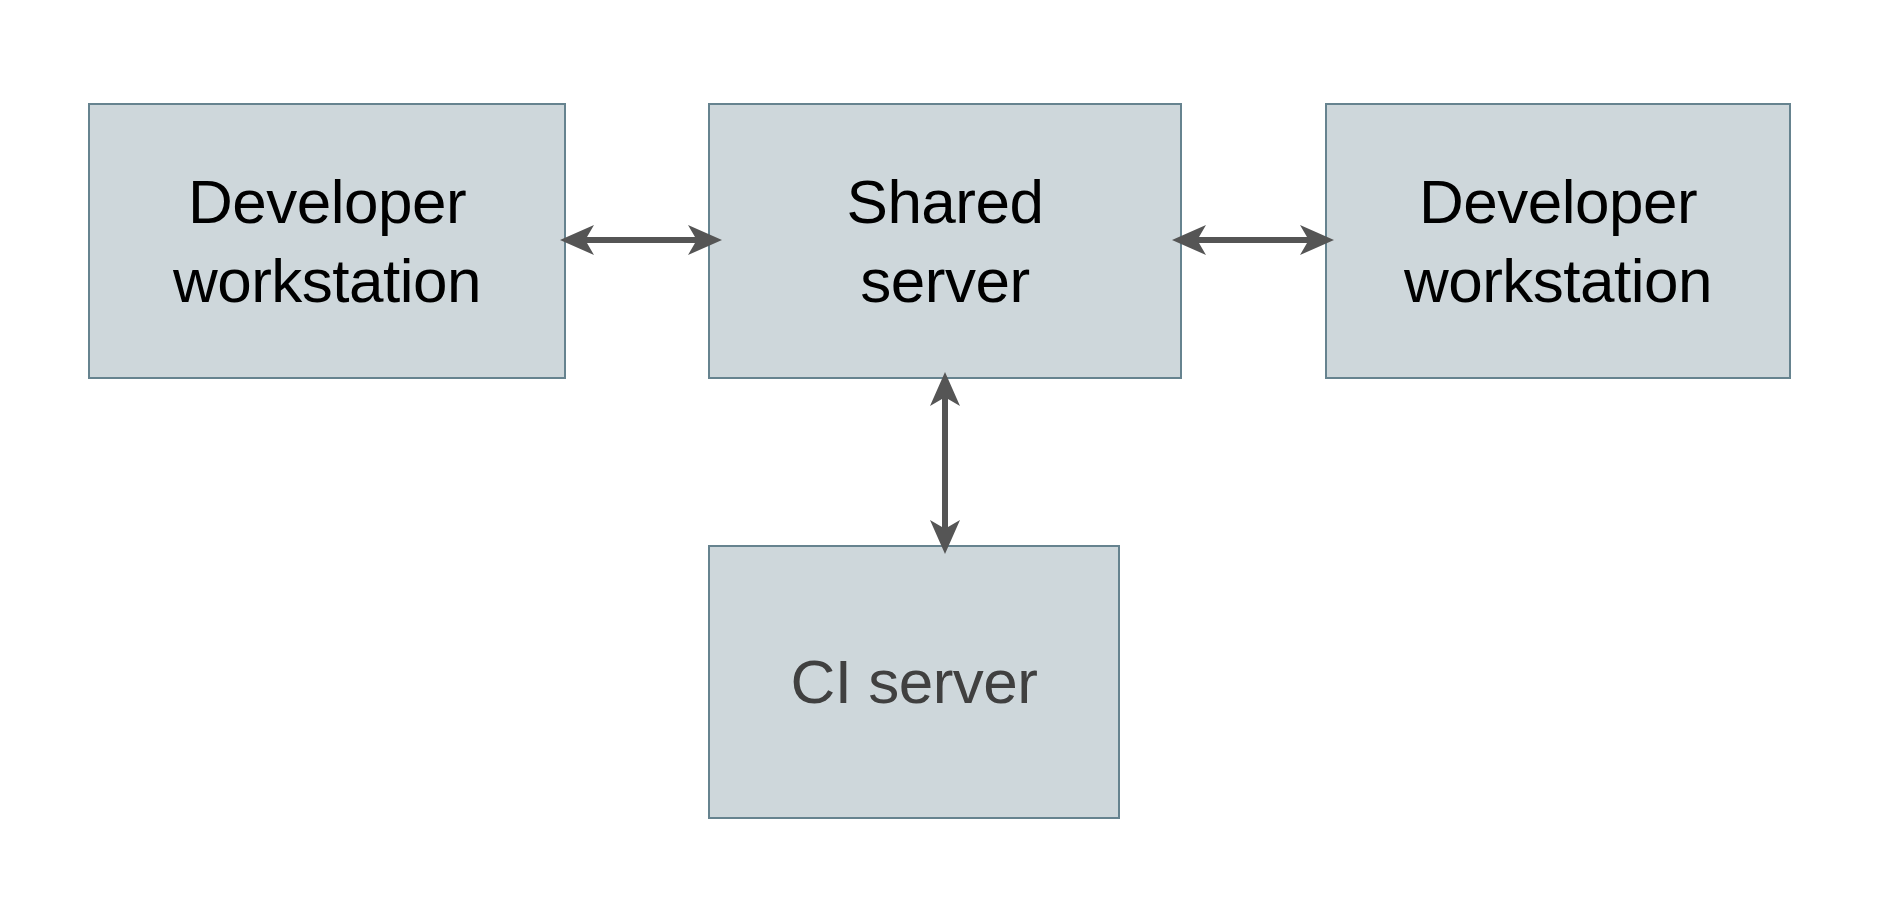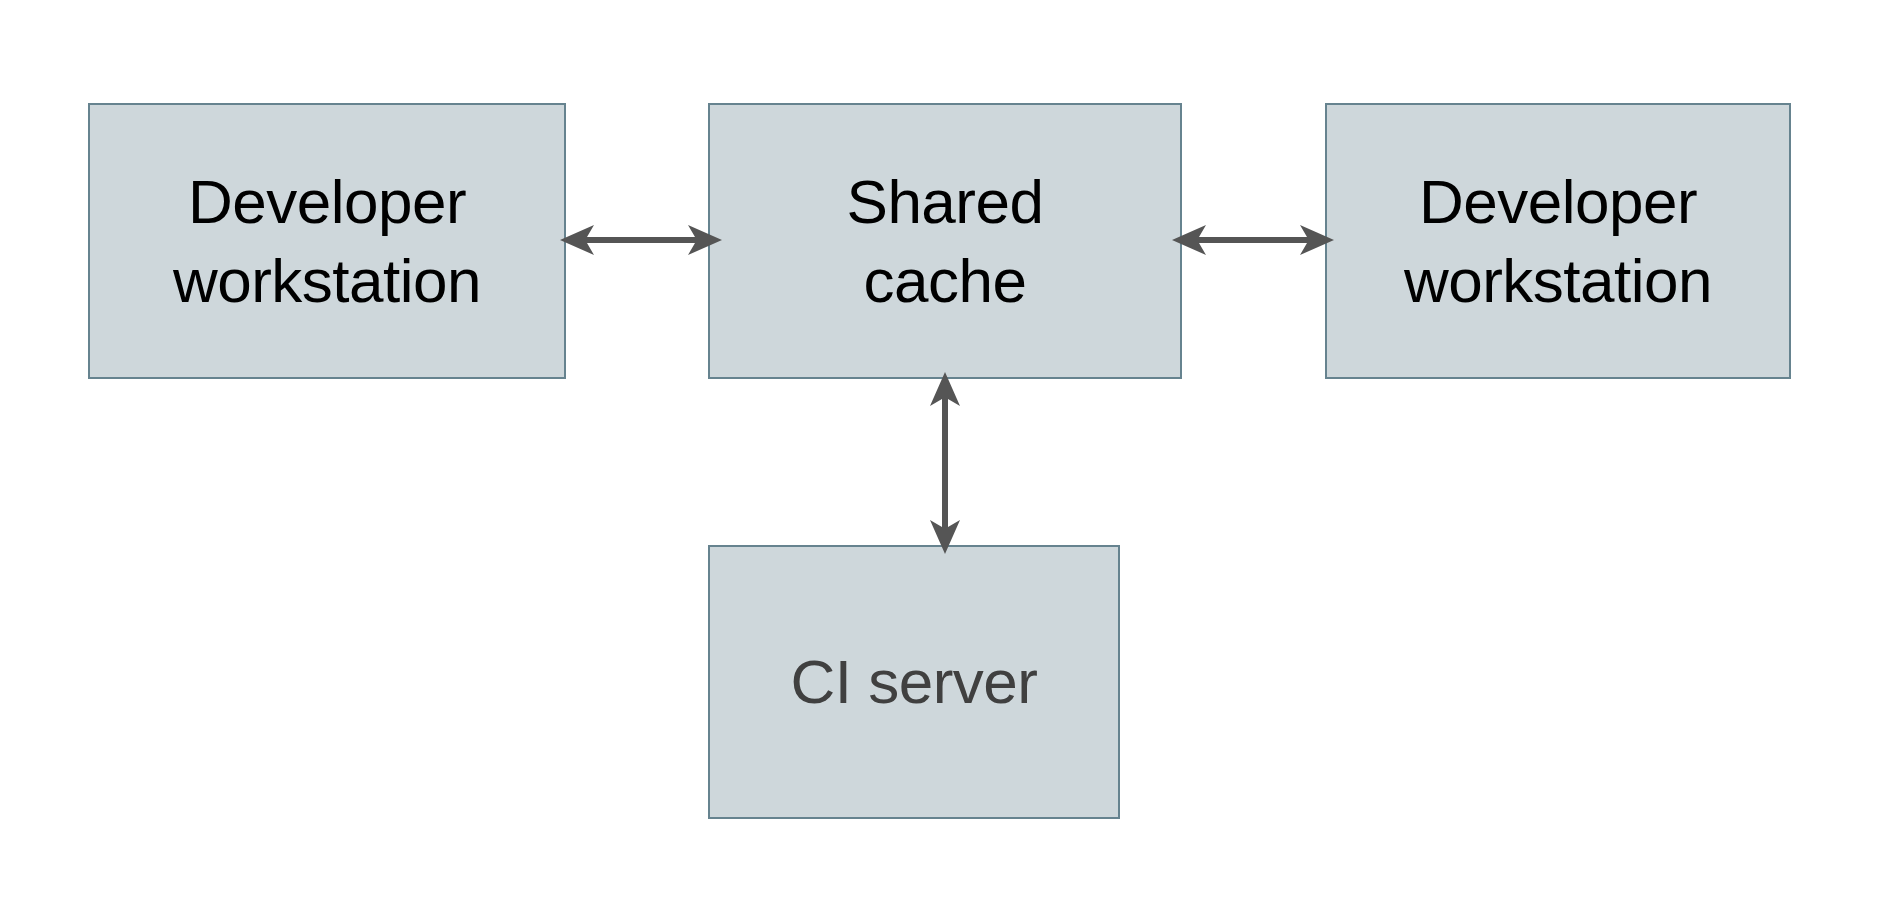--- a/index.html
+++ b/index.html
@@ -65,21 +65,21 @@
 
 <div id="canvas" style="background: rgb(255, 255, 255);">
 
   <div class="node" id="node-dev-left" style="background: rgb(206, 215, 219); border-color: rgb(102, 131, 143);">
     <span class="node-label" style="color: rgb(0, 0, 0);">Developer
 workstation</span>
   </div>
 
   <div class="node" id="node-shared" style="background: rgb(206, 215, 219); border-color: rgb(102, 131, 143);">
     <span class="node-label" style="color: rgb(0, 0, 0);">Shared
-cache</span>
+server</span>
   </div>
 
   <div class="node" id="node-dev-right" style="background: rgb(206, 215, 219); border-color: rgb(102, 131, 143);">
     <span class="node-label" style="color: rgb(0, 0, 0);">Developer
 workstation</span>
   </div>
 
   <div class="node" id="node-ci" style="background: rgb(206, 215, 219); border-color: rgb(102, 131, 143);">
     <span class="node-label" style="color: #404040;">CI server</span>
   </div>

